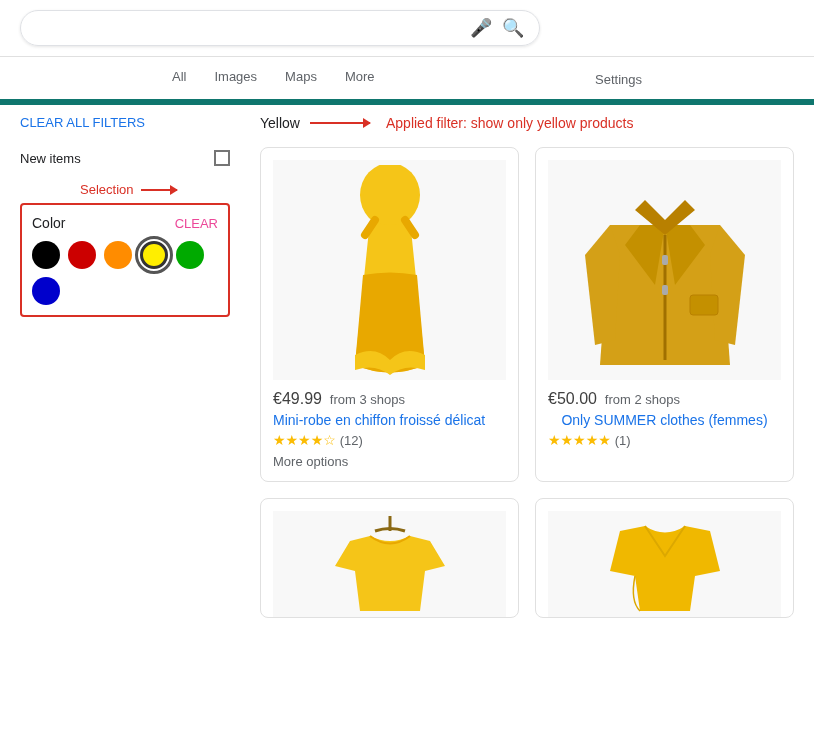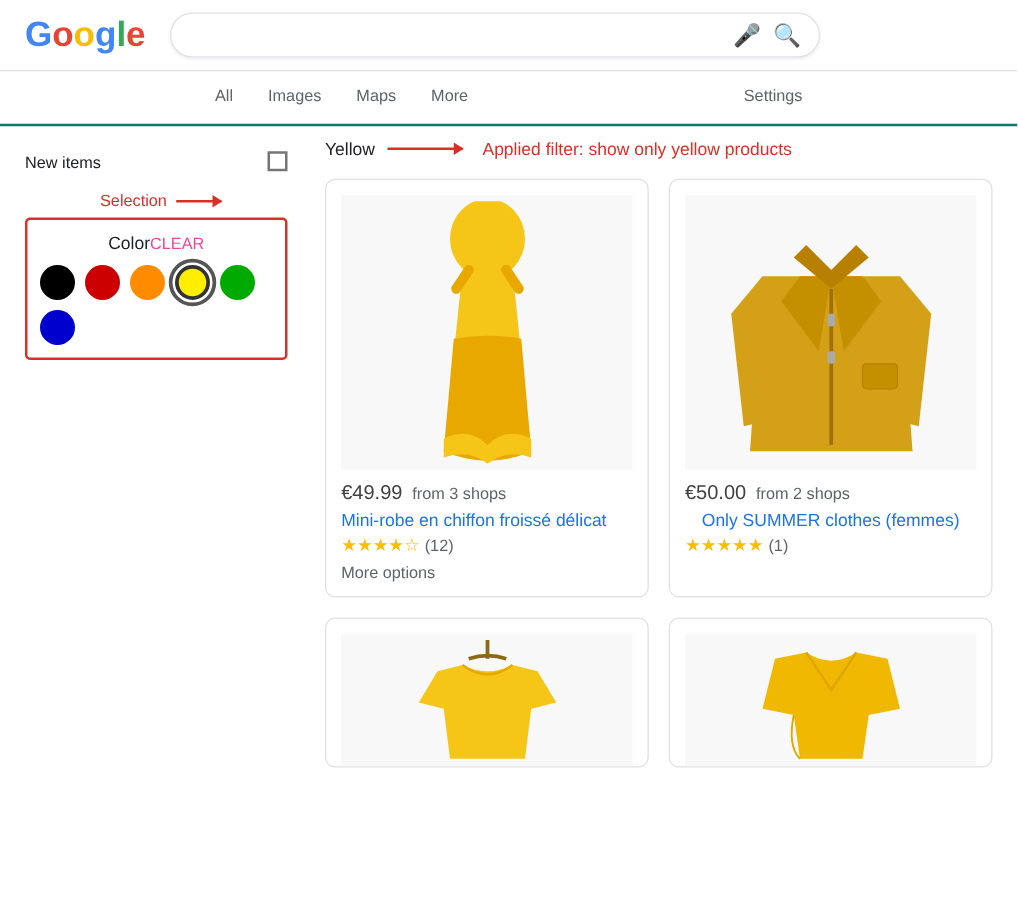--- a/index.html
+++ b/index.html
@@ -9,41 +9,41 @@
     .header { display: flex; align-items: center; padding: 10px 20px; border-bottom: 1px solid #e0e0e0; }
     .google-logo { font-size: 28px; font-weight: bold; margin-right: 20px; flex-shrink: 0; }
 
     .search-bar { display: flex; align-items: center; border: 1px solid #dfe1e5; border-radius: 24px; padding: 6px 14px; width: 520px; box-shadow: 0 1px 3px rgba(0,0,0,0.1); }
     .search-input { border: none; outline: none; font-size: 16px; flex: 1; }
     .search-icons { display: flex; align-items: center; gap: 10px; }
     .mic-icon { color: #4285F4; font-size: 18px; cursor: pointer; }
     .search-icon { color: #4285F4; font-size: 18px; cursor: pointer; }
 
     
-    .nav-tabs { display: flex; align-items: flex-start; padding: 4px 160px; border-bottom: 2px solid #0f766e; gap: 4px; }
+    .nav-tabs { display: flex; align-items: flex-end; padding: 4px 160px; border-bottom: 6px solid #0f766e; gap: 4px; }
     .nav-tab { padding: 8px 12px; font-size: 13px; color: #5f6368; cursor: pointer; text-decoration: none; border-bottom: 3px solid transparent; }
     .nav-tab.active { color: #1a73e8; border-bottom: 3px solid #1a73e8; font-weight: 500; }
     .nav-settings { margin-left: auto; padding: 8px 12px; font-size: 13px; color: #5f6368; cursor: pointer; }
 
     
     .main-layout { display: flex; padding: 10px 20px; }
 
     
     .sidebar { width: 230px; flex-shrink: 0; padding-right: 20px; }
     .clear-all-filters { color: #1a73e8; font-size: 13px; font-weight: 500; cursor: pointer; margin-bottom: 20px; display: block; }
 
     .show-only-section { margin-top: 10px; }
     .show-only-label { font-size: 16px; font-weight: 400; margin-bottom: 10px; }
     .new-items-row { display: flex; align-items: center; justify-content: space-between; margin-bottom: 16px; }
     .new-items-text { font-size: 13px; color: #202124; }
     .checkbox { width: 16px; height: 16px; border: 2px solid #757575; cursor: pointer; }
 
     
     .color-filter-box { border: 2px solid #d93025; border-radius: 4px; padding: 10px; }
-    .color-filter-header { display: flex; justify-content: center; align-items: center; margin-bottom: 10px; }
+    .color-filter-header { display: flex; justify-content: space-between; align-items: center; margin-bottom: 10px; }
     .color-label { font-size: 14px; font-weight: 400; }
     .clear-btn { color: #ec4899; font-size: 13px; font-weight: 500; cursor: pointer; }
 
     .color-swatches { display: flex; gap: 8px; flex-wrap: wrap; }
     .color-swatch { width: 28px; height: 28px; border-radius: 50%; cursor: pointer; border: 2px solid transparent; display: flex; align-items: center; justify-content: center; }
     .color-swatch.yellow-selected { border: 3px solid #333; }
 
     
     .content-area { flex: 1; }
     .applied-filter-bar { display: flex; gap: 10px; margin-bottom: 16px; padding-left: 10px; }
@@ -66,43 +66,41 @@
 
     
     .product-card.partial { overflow: hidden; }
 
     .seller-link { color: #1a73e8; font-size: 14px; margin: 4px 0; cursor: pointer; text-align: center; }
   </style>
 </head>
 <body>
 
 <div class="header">
-  <div class="google-logo">
-    <span style="color:#4285F4">G</span><span style="color:#EA4335">o</span><span style="color:#FBBC05">o</span><span style="color:#4285F4">g</span><span style="color:#34A853">l</span><span style="color:#EA4335">e</span>
-  </div>
   <div class="search-bar">
     <input class="search-input" type="text" style="">
     <div class="search-icons">
       <span class="mic-icon">🎤</span>
       <span class="search-icon">🔍</span>
     </div>
   </div>
 </div>
 
 <div class="nav-tabs">
   <a class="nav-tab">All</a>
   <a class="nav-tab">Images</a>
   <a class="nav-tab">Maps</a>
   <a class="nav-tab">More</a>
   <span class="nav-settings">Settings</span>
 </div>
 
 <div class="main-layout">
 
   <div class="sidebar">
+    <a class="clear-all-filters">CLEAR ALL FILTERS</a>
 
     <div class="show-only-section">
 
       <div class="new-items-row">
         <span class="new-items-text">New items</span>
         <div class="checkbox"></div>
       </div>
 
       <div style="display:flex; align-items:center; margin-bottom:6px; margin-left:60px;">
         <span style="color:#d93025; font-size:13px;">Selection</span>

